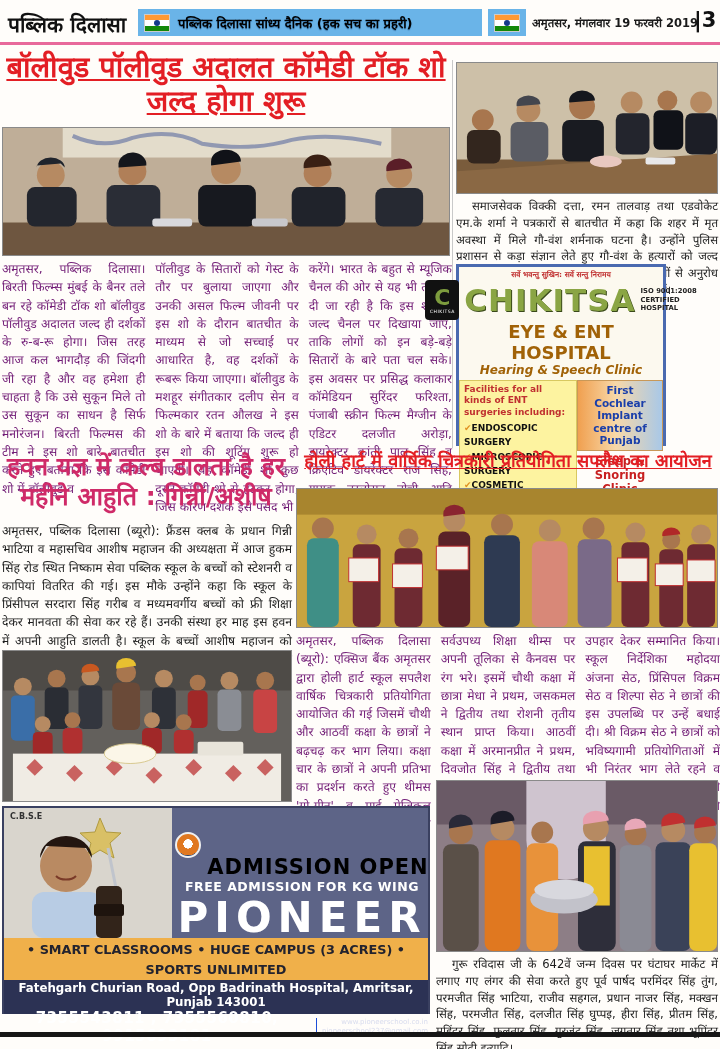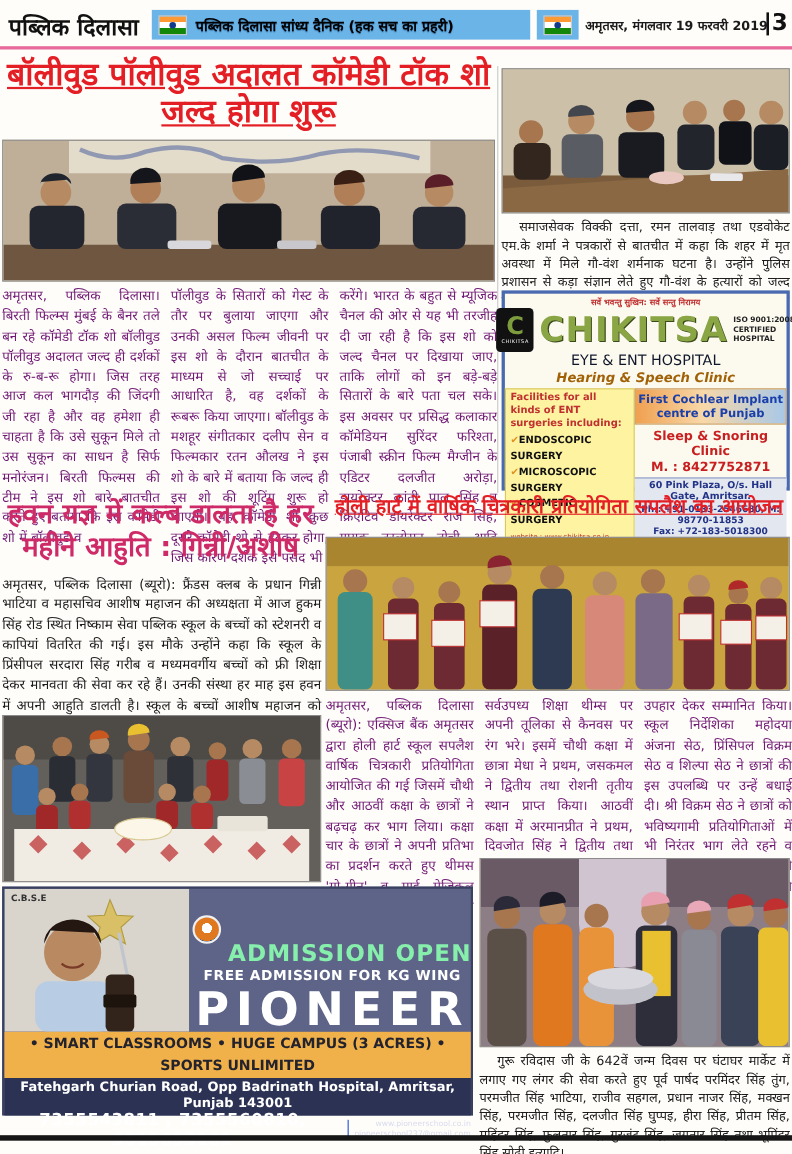--- a/index.html
+++ b/index.html
@@ -28,29 +28,29 @@
   .photo svg { display:block; width:100%; height:100%; }
 
   
   .cols { position:absolute; display:flex; gap:10px; }
   .ncol { flex:1; font-size:12.2px; line-height:1.5; text-align:justify; color:#701a75; }
   .caption { font-size:11.6px; line-height:1.45; text-align:justify; color:#1c1c1c; text-indent:16px; }
   .body-text { font-size:12.2px; line-height:1.5; text-align:justify; color:#1c1c1c; }
   .vrule { position:absolute; left:452px; top:60px; width:1px; height:388px; background:#c9c9c9; }
 
   
-  .chikitsa { position:absolute; left:456px; top:264px; width:262px; height:182px; border:3px solid #4a6ab0; background:#fcf9ef; }
+  .chikitsa { position:absolute; left:456px; top:264px; width:210px; height:182px; border:3px solid #4a6ab0; background:#fcf9ef; }
   .chik-sanskrit { text-align:center; font-size:7.5px; color:#c03030; padding-top:2px; font-weight:bold; }
   .chik-toprow { display:flex; align-items:center; justify-content:center; gap:5px; padding:1px 4px 0 4px; }
   .chik-logo { width:34px; height:40px; background:#111; border-radius:4px; color:#7d9c3e; display:flex; flex-direction:column; align-items:center; justify-content:center; flex:0 0 auto; }
   .chik-logo .c { font-size:22px; font-weight:bold; line-height:1; }
   .chik-logo .t { font-size:4.5px; color:#fff; letter-spacing:.5px; }
   .chik-brand { font-size:31px; font-weight:bold; color:#8aa544; letter-spacing:1px; text-shadow:1px 1px 0 #3a4a1a; line-height:1; }
   .chik-iso { font-size:6.8px; font-weight:bold; color:#222; line-height:1.25; flex:0 0 auto; }
-  .chik-sub1 { text-align:center; color:#0f172a; font-weight:normal; font-size:13px; margin-top:1px; }
+  .chik-sub1 { text-align:center; color:#a16207; font-weight:bold; font-size:18px; margin-top:1px; }
   .chik-sub2 { text-align:center; color:#a16207; font-weight:bold; font-style:italic; font-size:12px; }
   .chik-grid { display:flex; margin-top:3px; }
   .chik-left { width:118px; background:#fdf3a0; border:1px solid #d8c860; padding:3px 4px; }
   .chik-fac { color:#c03030; font-weight:bold; font-size:9px; line-height:1.25; }
   .chik-surg { font-size:9px; font-weight:bold; color:#111; margin-top:3px; line-height:1.6; }
   .chik-surg .chk { color:#e09020; }
   .chik-web { font-size:6.4px; color:#c03030; margin-top:4px; line-height:1.5; }
   .chik-right { flex:1; }
   .chik-cochlear { background:linear-gradient(90deg,#f0a050,#f8d8a8 45%,#a8c8e8); color:#1a3faa; font-weight:bold; font-size:10.5px; text-align:center; padding:3px 2px; line-height:1.2; border:1px solid #c89858; }
   .chik-sleep { text-align:center; color:#c82020; font-weight:bold; font-size:11.5px; padding-top:3px; }
@@ -60,21 +60,21 @@
   .chik-addr .a2 { font-size:8.2px; }
   .chik-addr .a3 { font-size:8.2px; }
 
   
   .pioneer { position:absolute; left:2px; top:806px; width:428px; height:208px; background:#5d6487; border:2px solid #3a4060; }
   .pio-photo { position:absolute; left:0; top:0; width:168px; height:130px; }
   .pio-cbse { position:absolute; left:6px; top:4px; font-size:8px; font-weight:bold; color:#333; z-index:2; }
   .pio-right { position:absolute; left:170px; top:0; width:256px; height:130px; text-align:center; }
   .pio-adm-row { display:flex; align-items:center; justify-content:center; gap:6px; margin-top:3px; }
   .pio-logo { width:26px; height:26px; border-radius:50%; background:radial-gradient(circle at 50% 45%, #fff 0 28%, #e07820 29% 70%, #284068 71%); border:2px solid #f0f0f0; flex:0 0 auto; }
-  .pio-admission { color:#86efac; font-weight:bold; font-size:21px; letter-spacing:1px;margin-top:44px; }
+  .pio-admission { color:#000000; font-weight:bold; font-size:21px; letter-spacing:1px;margin-top:44px; }
   .pio-free { color:#fff; font-weight:bold; font-size:12.5px; letter-spacing:.5px; }
   .pio-name { color:#fff; font-weight:bold; font-size:42px; letter-spacing:6px; line-height:1.05; margin-top:2px; }
   .pio-sub { color:#fff; font-weight:bold; font-size:16px; letter-spacing:9px; border-top:2px solid #fff; display:inline-block; padding-top:2px; margin-top:14px; }
   .pio-tag { color:#f5a01e; font-weight:normal; font-size:10px; letter-spacing:5px; border-top:2px solid #f5a01e; display:inline-block; padding:2px 4px 0 4px; margin-top:3px; }
   .pio-orange { position:absolute; left:0; top:130px; width:100%; height:42px; background:#f0b04a; text-align:center; color:#23232e; font-weight:bold; font-size:12.8px; line-height:1.55; padding-top:2px; }
   .pio-navy { position:absolute; left:0; top:172px; width:100%; height:34px; background:#2c3254; color:#fff; text-align:center; }
   .pio-addr { font-size:11.8px; font-weight:bold; padding-top:1px; }
   .pio-phone-row { display:flex; align-items:center; justify-content:center; gap:6px; }
   .pio-phones { font-size:15px; font-weight:bold; letter-spacing:.5px; }
   .pio-webmail { font-size:7px; text-align:right; line-height:1.3; border-left:1px solid #1d4ed8; padding-left:5px; color:#d8dcee; }

